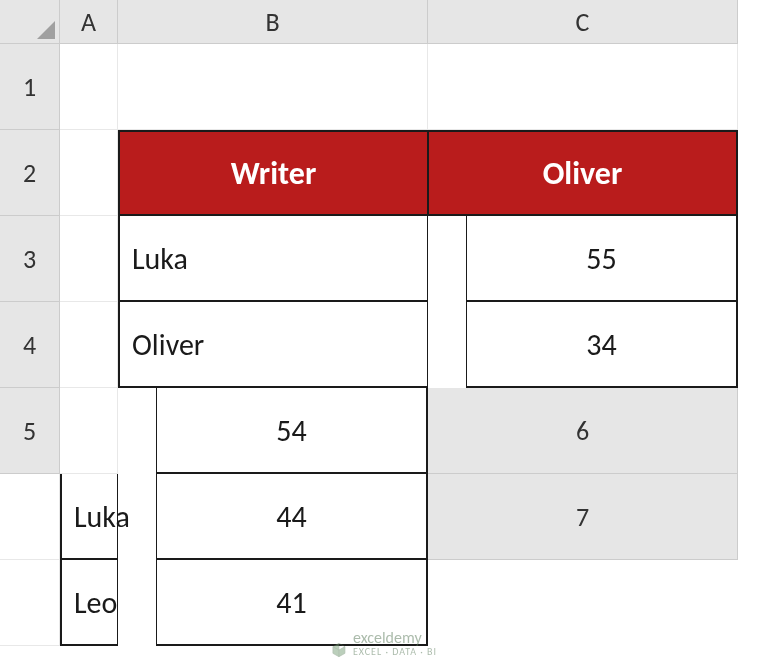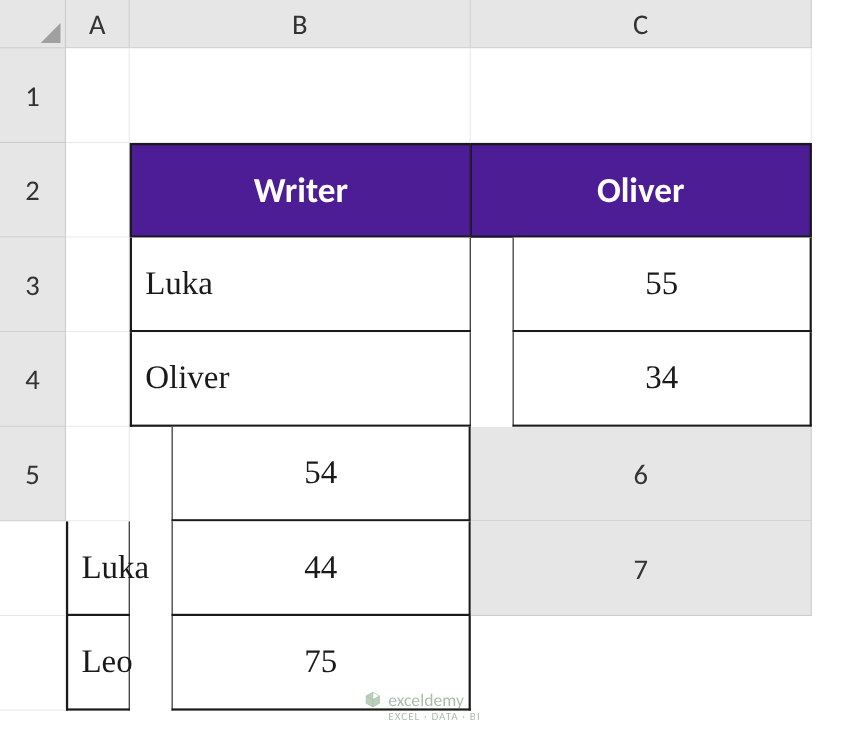--- a/index.html
+++ b/index.html
@@ -66,31 +66,30 @@
       align-items: center;
       padding: 0 12px;
       font-size: 30px;
       color: #1a1a1a;
     }
     .cell.empty {
       border-right: 1px solid #e8e8e8;
       border-bottom: 1px solid #e8e8e8;
     }
     .cell.th {
-      background: #4c1d95;
+      background: #b91c1c;
       color: #ffffff;
       font-weight: bold;
       justify-content: center;
       border: 2px solid #1a1a1a;
       font-size: 32px;
     }
     .cell.td {
       border: 2px solid #1a1a1a;
       border-top: none;
-      font-family: Liberation Serif, serif;
     }
     .cell.td.center {
       justify-content: center;
       margin-left: 38px;
     }
     .cell.th.left-col {
       border-right: 1px solid #1a1a1a;
     }
     .cell.th.right-col {
       border-left: 1px solid #1a1a1a;
@@ -100,21 +99,21 @@
     }
     .cell.td.right-col {
       border-left: 1px solid #1a1a1a;
     }
     .watermark {
       position: absolute;
       bottom: 12px;
       left: 50%;
       transform: translateX(-50%);
       display: flex;
-      align-items: flex-start;
+      align-items: flex-end;
       gap: 6px;
       opacity: 0.5;
       color: #5a7a5a;
       font-size: 16px;
     }
     .watermark-icon {
       width: 16px;
       height: 16px;
     }
     .watermark-sub {
@@ -160,21 +159,21 @@
   <div class="cell td right-col center">54</div>
 
   <div class="row-header">6</div>
   <div class="cell empty"></div>
   <div class="cell td left-col">Luka</div>
   <div class="cell td right-col center">44</div>
 
   <div class="row-header">7</div>
   <div class="cell empty"></div>
   <div class="cell td left-col">Leo</div>
-  <div class="cell td right-col center">75</div>
+  <div class="cell td right-col center">41</div>
 </div>
 
 <div class="watermark">
   <svg class="watermark-icon" viewBox="0 0 24 24" fill="#5a7a5a">
     <path d="M12 2 L21 7 L21 17 L12 22 L3 17 L3 7 Z M12 2 L12 12 L21 7 M12 12 L3 7 M12 12 L12 22" stroke="#5a7a5a" stroke-width="1" fill="#7aa07a"></path>
   </svg>
   <div>
     <span>exceldemy</span>
     <span class="watermark-sub">EXCEL · DATA · BI</span>
   </div>

